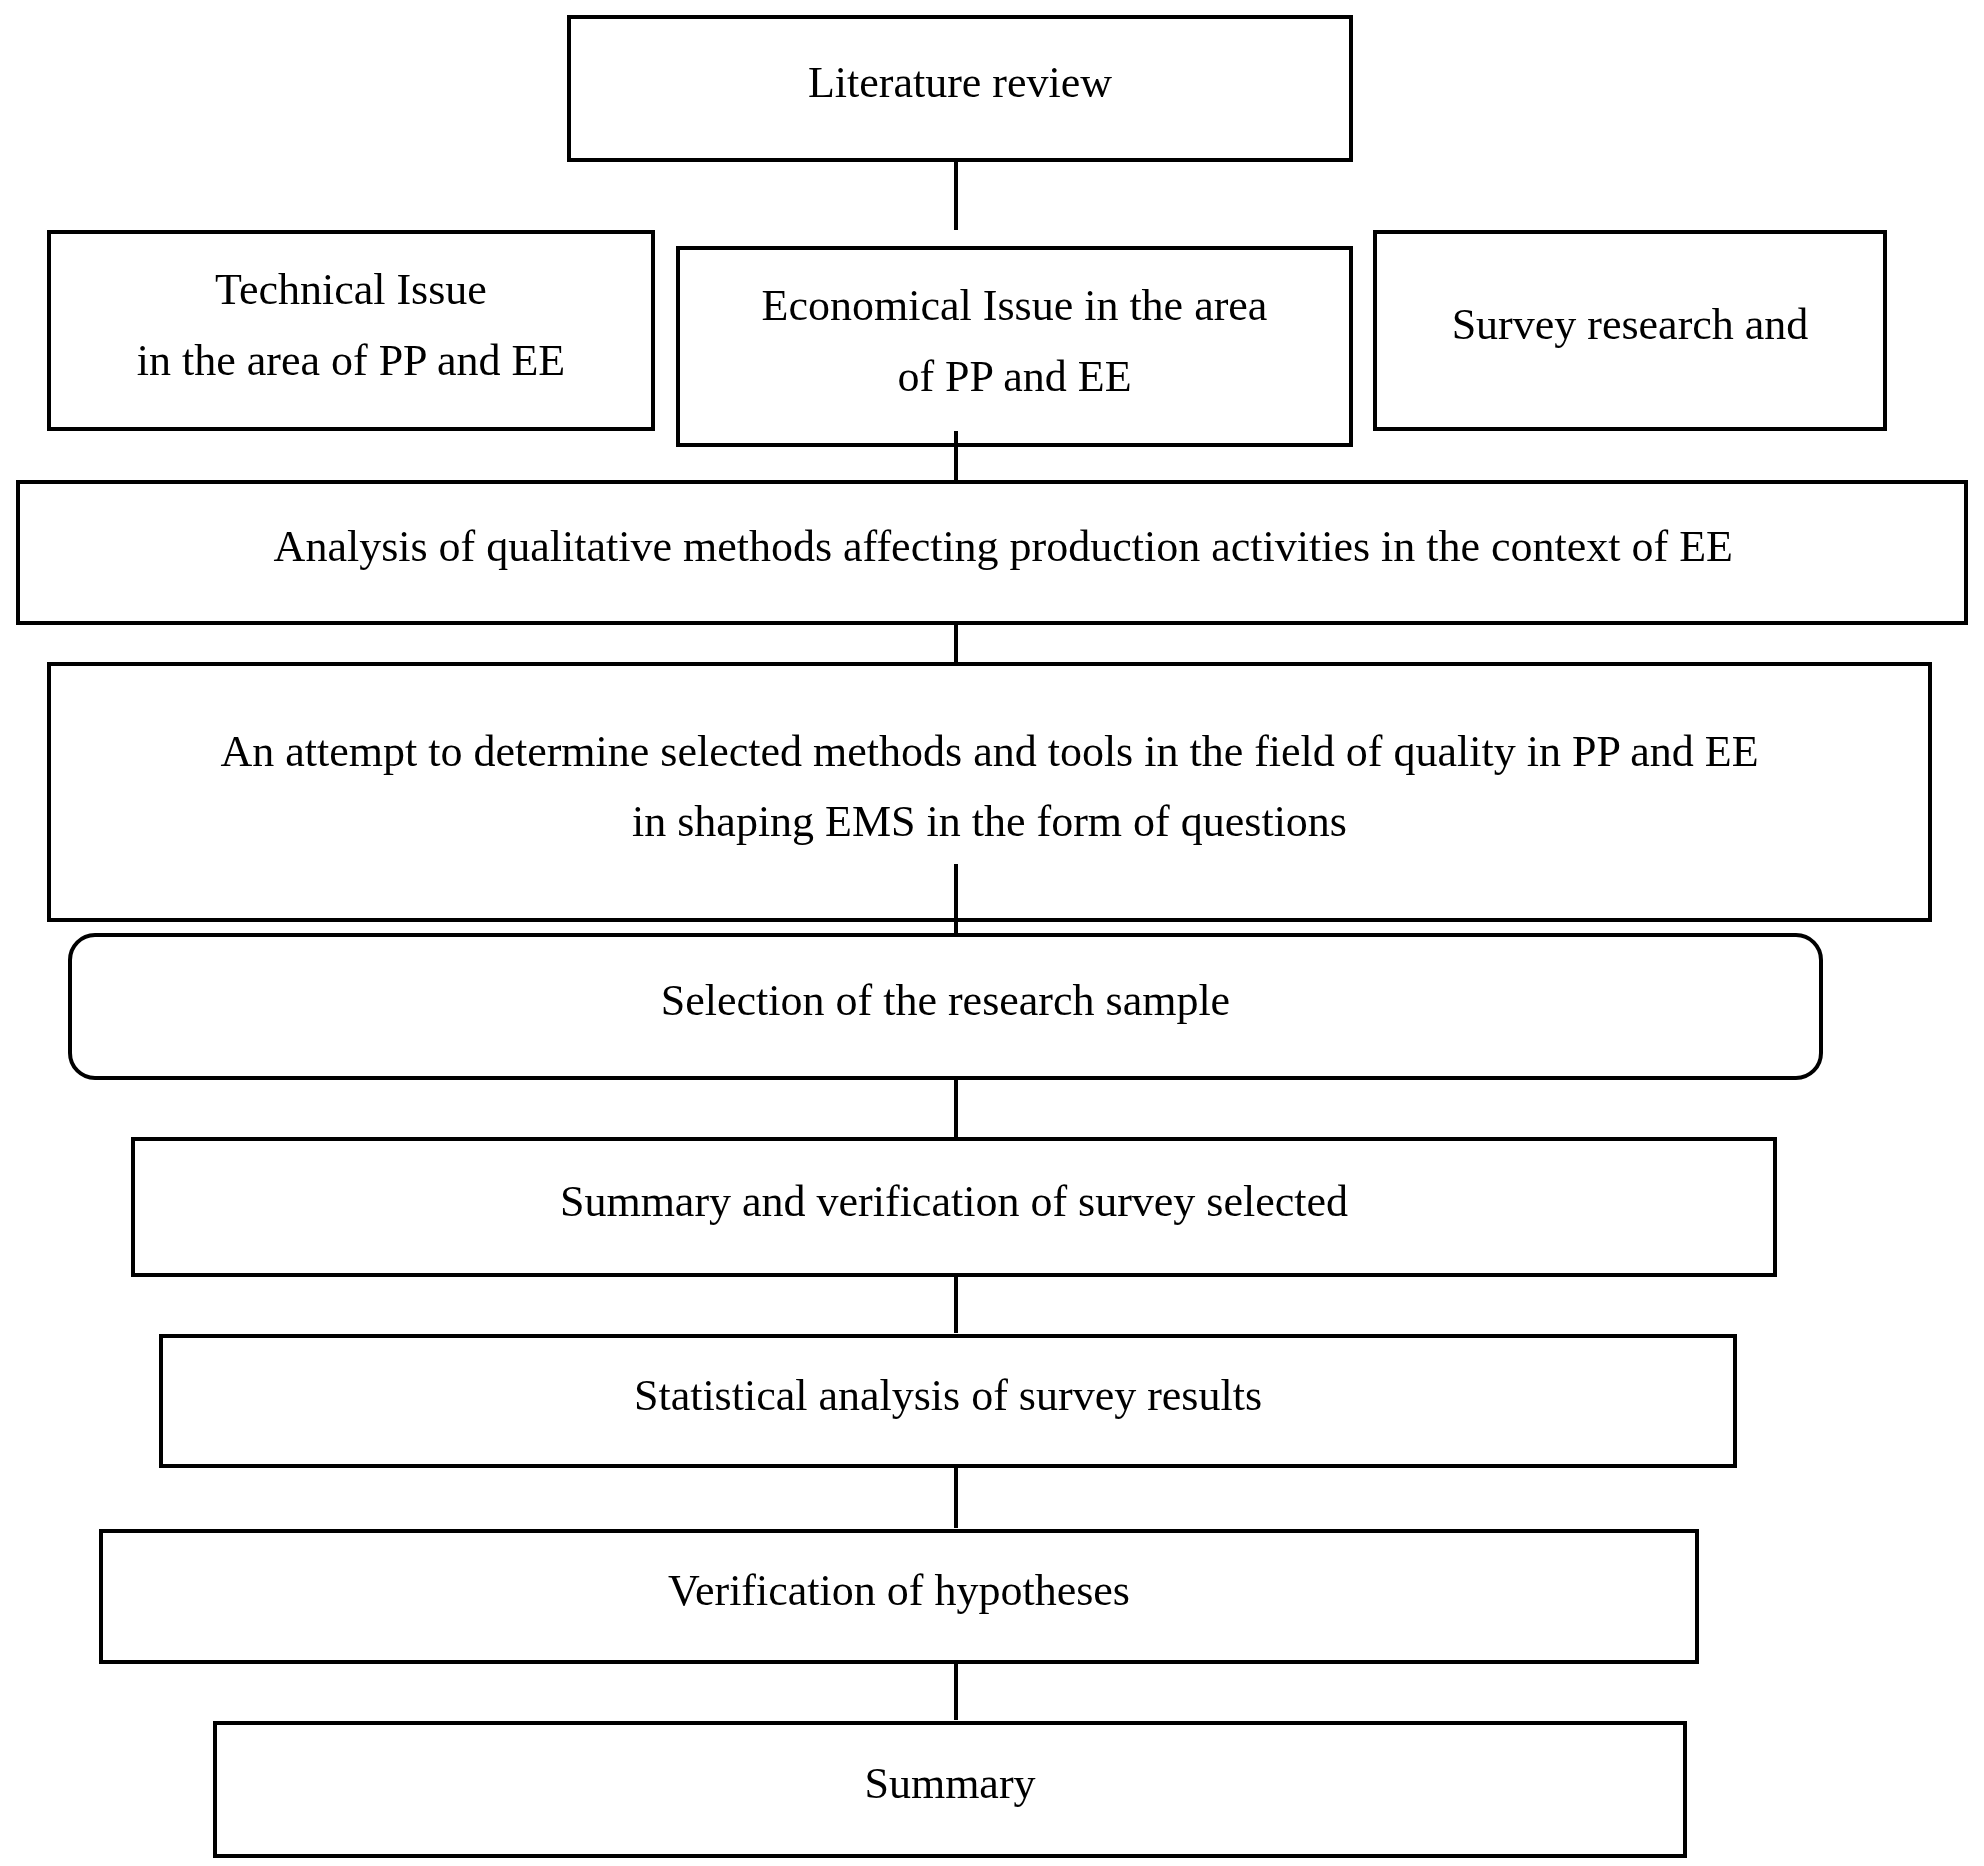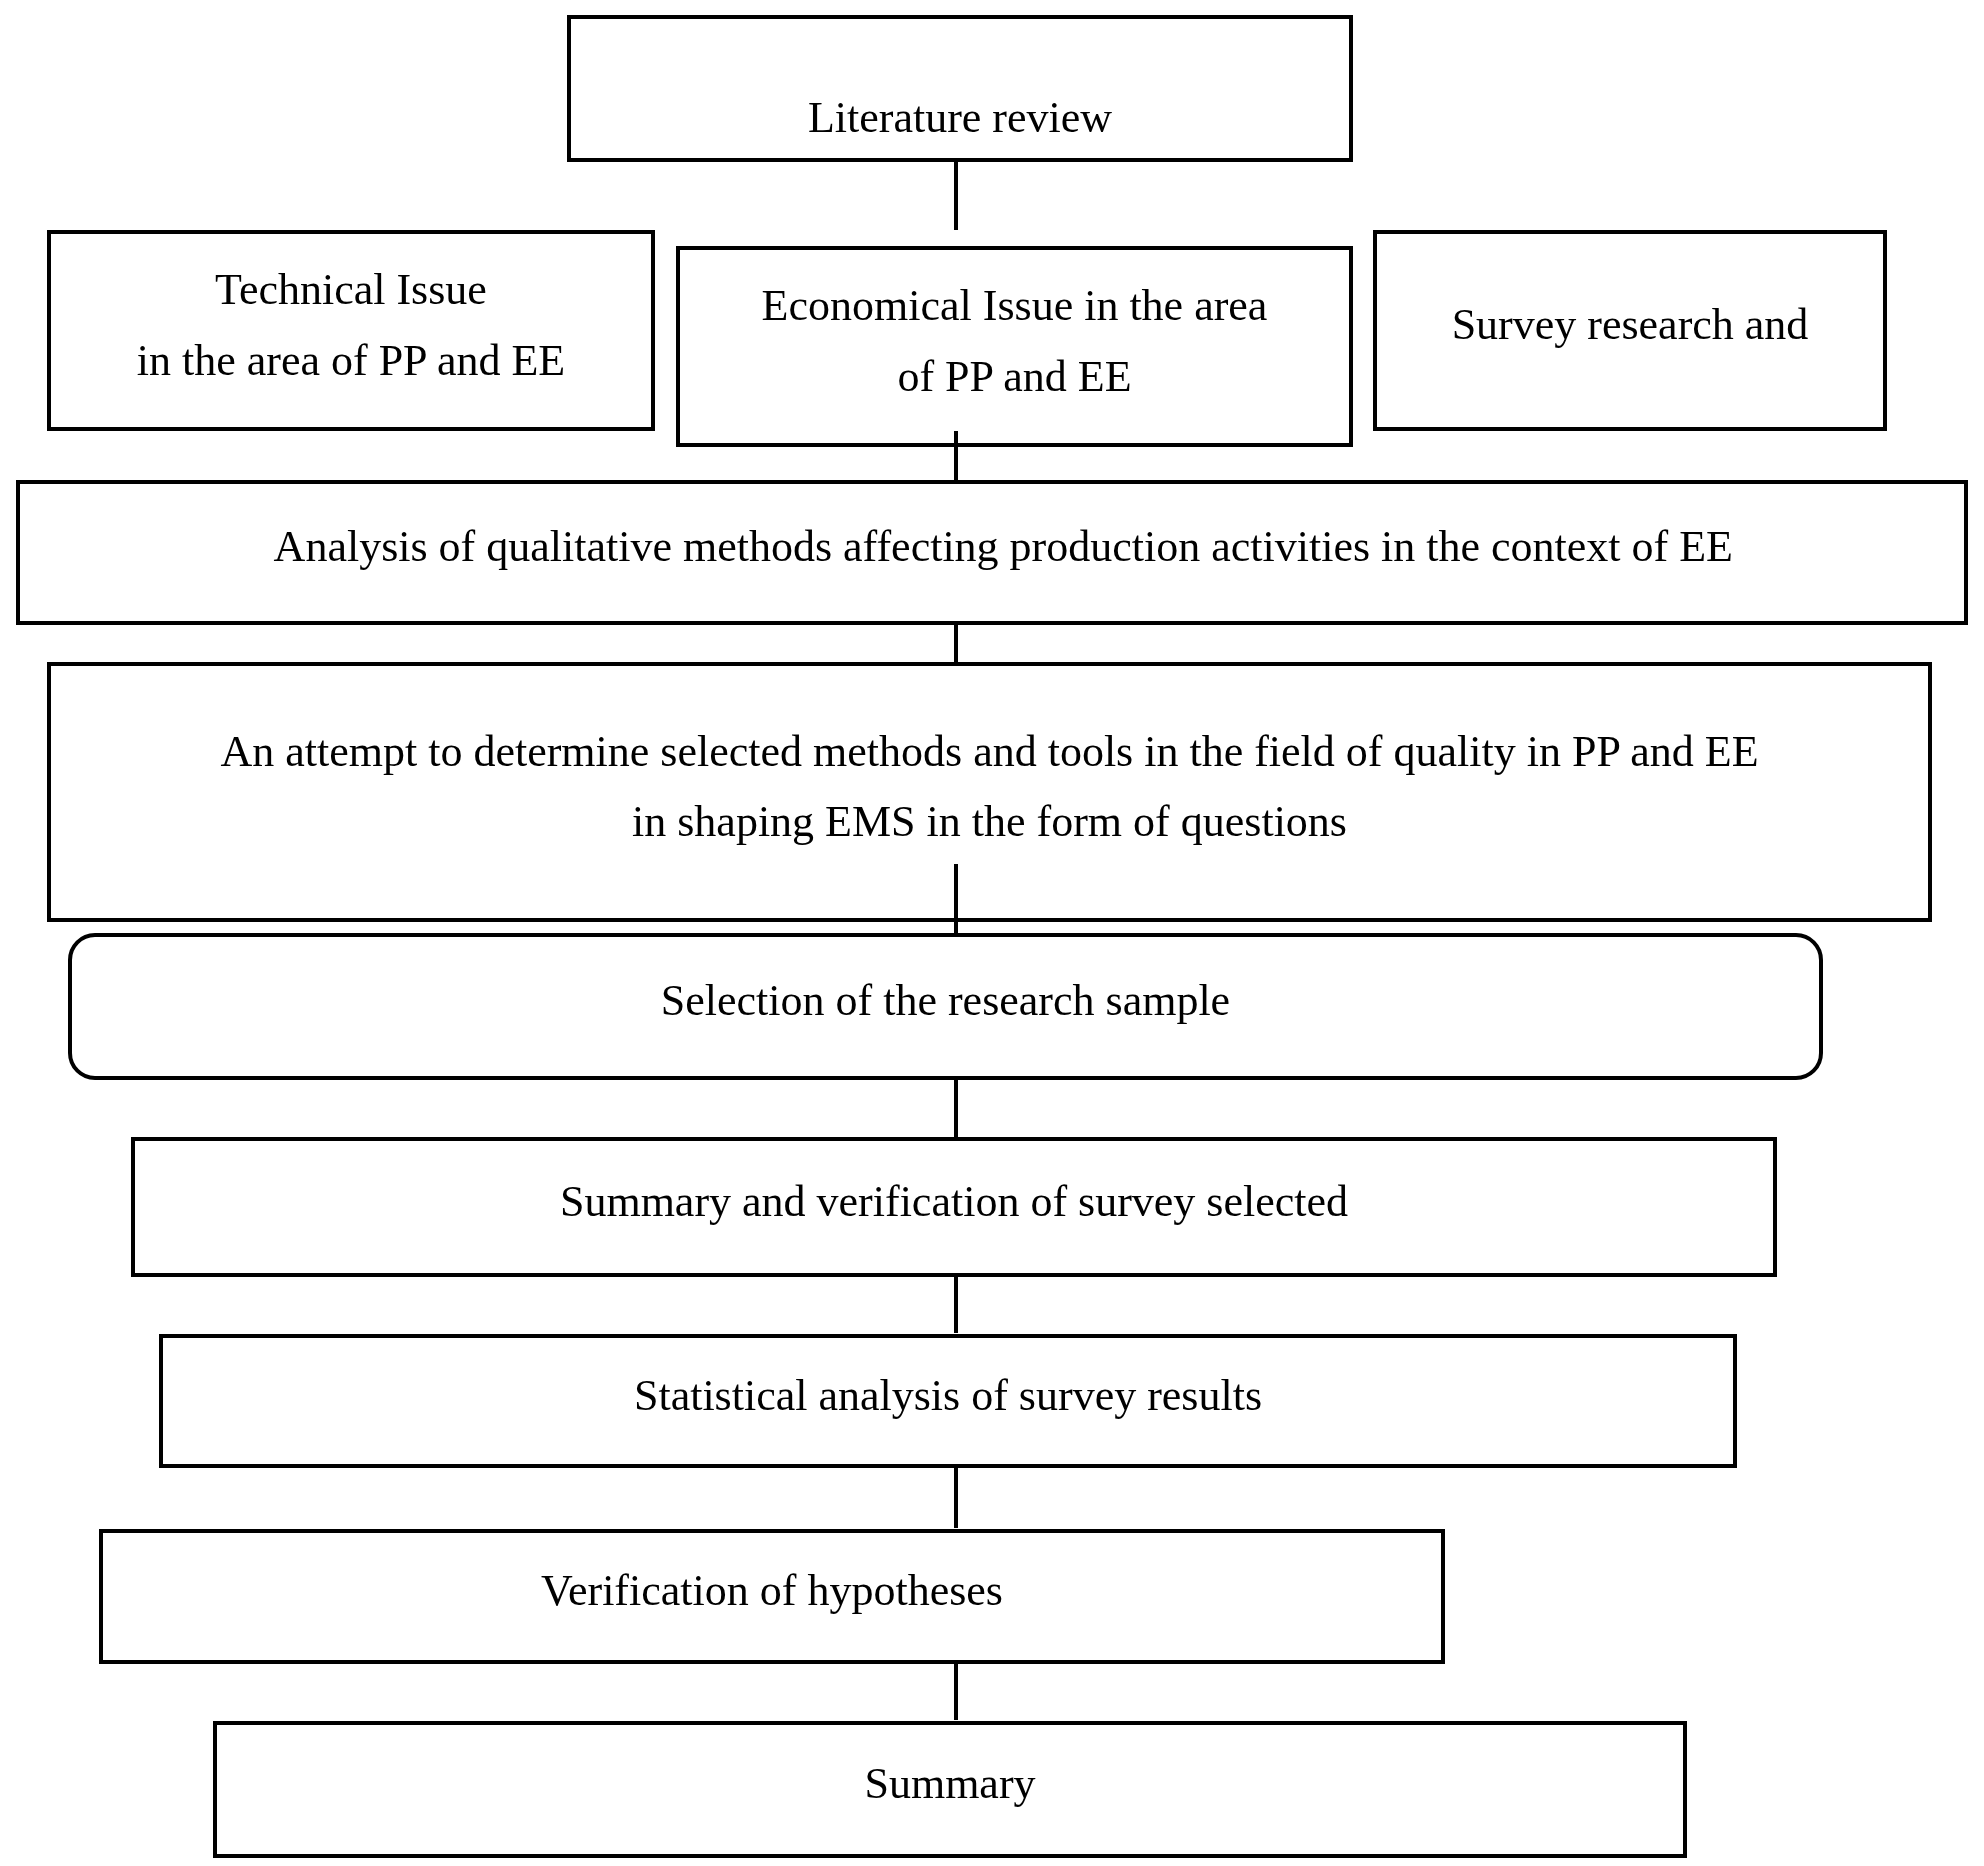--- a/index.html
+++ b/index.html
@@ -35,30 +35,30 @@
   }
   .line { display: block; }
   .connector {
     position: absolute;
     left: 954px;
     width: 4.2px;
     background: #000000;
   }
 
   
-  #n-literature            { left: 567px;  top: 15px;   width: 786px; height: 147px; align-items: flex-end; }
+  #n-literature            { left: 567px;  top: 15px;   width: 786px; height: 147px; }
   #n-technical             { left: 47px;   top: 230px;  width: 608px; height: 201px; }
   #n-economical            { left: 676px; top: 230px;  width: 677px; height: 201px; margin-top: 16px; }
   #n-survey                { left: 1373px; top: 230px;  width: 514px;  height: 201px; }
   #n-analysis              { left: 16.3px;   top: 480px;  width: 1952px; height: 145px; padding-left: 22px; }
   #n-attempt               { left: 47px;   top: 662px; width: 1885px; height: 260px; }
   #n-selection             { left: 68px;  top: 933px; width: 1755px; height: 147px; border-radius: 27px; }
   #n-summary-verification  { left: 131px;  top: 1137px; width: 1646px; height: 140px; }
   #n-statistical           { left: 159px;  top: 1334px; width: 1578px; height: 134px; }
-  #n-hypotheses            { left: 99px;  top: 1529px; width: 1346px; height: 135px; }
+  #n-hypotheses            { left: 99px;  top: 1529px; width: 1600px; height: 135px; }
   #n-summary               { left: 213px;  top: 1721px; width: 1474px; height: 137px; }
 
   
   #c1 { top: 162px;  height: 68px; }
   #c2 { top: 431px;  height: 49px;  }
   #c3 { top: 625px; height: 37px;  }
   #c4 { top: 864px; height: 70px; }
   #c5 { top: 1080px; height: 57px;  }
   #c6 { top: 1277px; height: 56px;  }
   #c7 { top: 1468px; height: 60px; }

